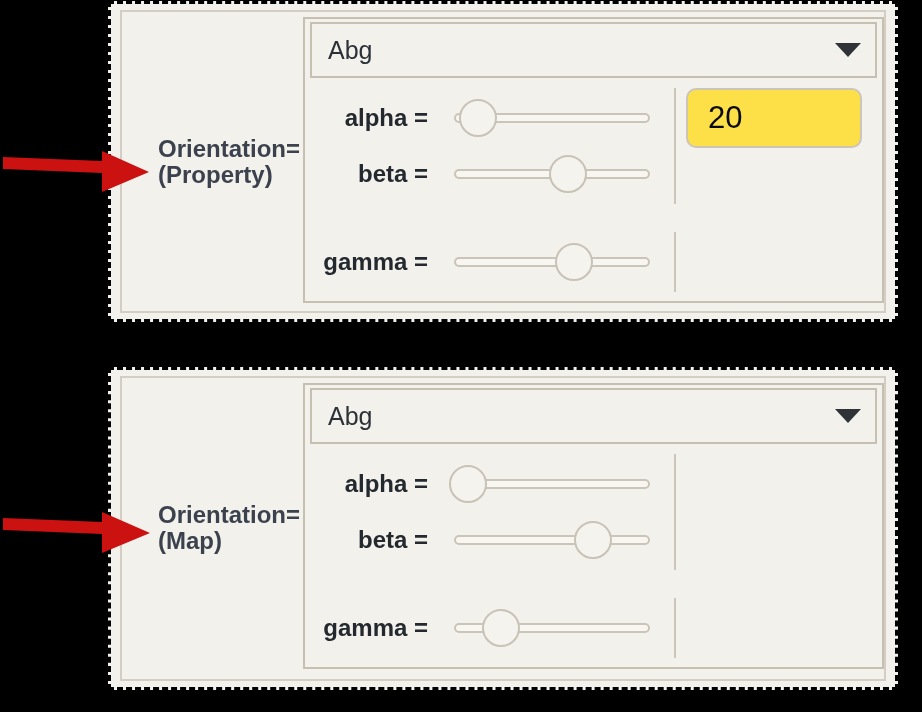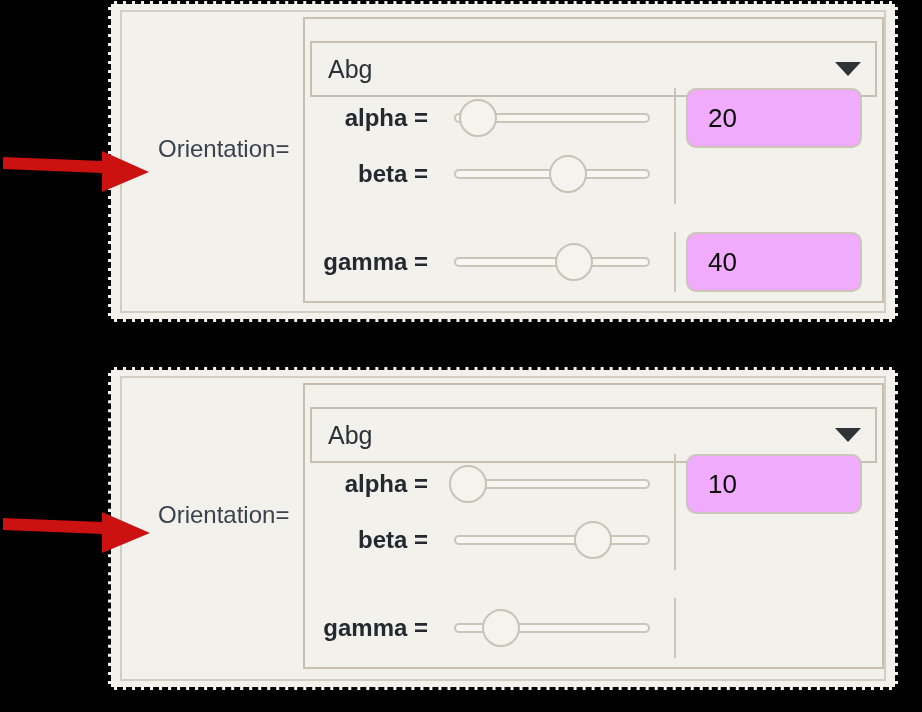--- a/index.html
+++ b/index.html
@@ -8,28 +8,28 @@
 
   
   .panel{position:absolute;left:108px;width:790px;background:#f3f1ec;
          border:3px dashed #000;box-sizing:border-box;}
   .panel-1{top:1px;height:321px;}
   .panel-2{top:367px;height:323px;}
   .panel-inner{position:absolute;left:9px;right:9px;top:6px;bottom:6px;
                border:2px solid #d3cdc3;pointer-events:none;}
 
   .orientation-label{position:absolute;left:47px;top:132px;font-size:24px;
-                     line-height:26px;color:#3b424e;}
+                     line-height:26px;color:#3b424e;font-weight:bold;}
 
   .controls{position:absolute;left:192px;top:13px;width:581px;height:286px;
             border:2px solid #c6bfb2;box-sizing:border-box;}
 
   .dropdown{position:absolute;left:5px;right:5px;top:3px;height:56px;
             border:2px solid #c6bfb2;box-sizing:border-box;display:flex;
-            align-items:center;padding-left:16px;cursor:pointer;margin-top:19px;}
+            align-items:center;padding-left:16px;cursor:pointer;}
   .dropdown-value{font-size:25px;color:#2b3137;}
   .caret{margin-left:auto;margin-right:14px;width:0;height:0;
          border-left:13px solid transparent;border-right:13px solid transparent;
          border-top:14px solid #2f3337;}
 
   .row{position:absolute;left:0;width:627px;height:60px;}
   .row-1{top:69px;} .row-2{top:125px;} .row-3{top:213px;}
 
   .row-label{position:absolute;left:0;top:0;width:123px;height:60px;
              line-height:60px;text-align:right;font-size:24px;font-weight:700;
@@ -39,34 +39,35 @@
   .track{position:absolute;left:0;right:0;top:25px;height:6px;background:#f8f6f1;
          border:2px solid #cbc4b8;border-radius:6px;}
   .thumb{position:absolute;top:11px;width:34px;height:34px;background:#f5f3ed;
          border:2px solid #c9c2b6;border-radius:50%;left:calc(var(--pct,50%) - 19px);
          cursor:grab;}
 
   .row-divider{position:absolute;left:369px;top:0;width:2px;height:60px;
                background:#ccc5ba;}
 
   .row-input{position:absolute;left:381px;top:0;width:176px;height:60px;
-             box-sizing:border-box;background:#f0abfc;border:2px solid #ccc5ba;
-             border-radius:10px;font-family:inherit;font-size:26px;color:#0a0a0a;
+             box-sizing:border-box;background:#fde047;border:2px solid #ccc5ba;
+             border-radius:10px;font-family:inherit;font-size:31px;color:#0a0a0a;
              padding:0 8px 0 20px;outline:none;}
 
   .overlay{position:absolute;left:0;top:0;pointer-events:none;}
 </style>
 </head>
 <body>
 
 <div class="panel panel-1">
   <div class="panel-inner"></div>
 
   <div class="orientation-label">
     <div>Orientation=</div>
+    <div>(Property)</div>
   </div>
 
   <div class="controls">
     <div class="dropdown">
       <span class="dropdown-value">Abg</span>
       <span class="caret"></span>
     </div>
 
     <div class="row row-1">
       <span class="row-label">alpha =</span>
@@ -87,46 +88,45 @@
       <div class="row-divider"></div>
     </div>
 
     <div class="row row-3">
       <span class="row-label">gamma =</span>
       <div class="slider">
         <div class="track"></div>
         <div class="thumb" style="--pct: 61%;"></div>
       </div>
       <div class="row-divider"></div>
-      <input class="row-input" value="40" style="">
     </div>
   </div>
 </div>
 
 <div class="panel panel-2">
   <div class="panel-inner"></div>
 
   <div class="orientation-label">
     <div>Orientation=</div>
+    <div>(Map)</div>
   </div>
 
   <div class="controls">
     <div class="dropdown">
       <span class="dropdown-value">Abg</span>
       <span class="caret"></span>
     </div>
 
     <div class="row row-1">
       <span class="row-label">alpha =</span>
       <div class="slider">
         <div class="track"></div>
         <div class="thumb" style="--pct: 7%;"></div>
       </div>
       <div class="row-divider"></div>
-      <input class="row-input" value="10" style="">
     </div>
 
     <div class="row row-2">
       <span class="row-label">beta =</span>
       <div class="slider">
         <div class="track"></div>
         <div class="thumb" style="--pct: 71%;"></div>
       </div>
       <div class="row-divider"></div>
     </div>

